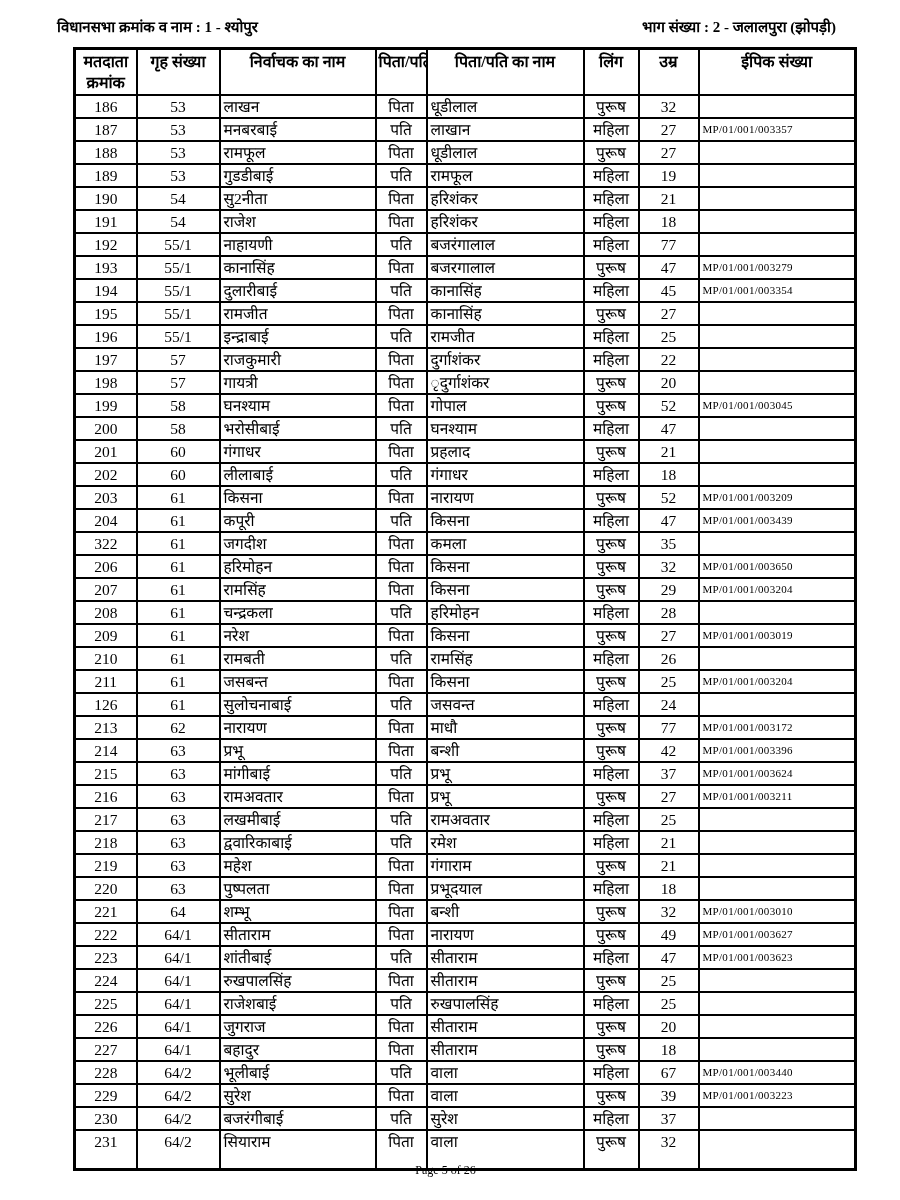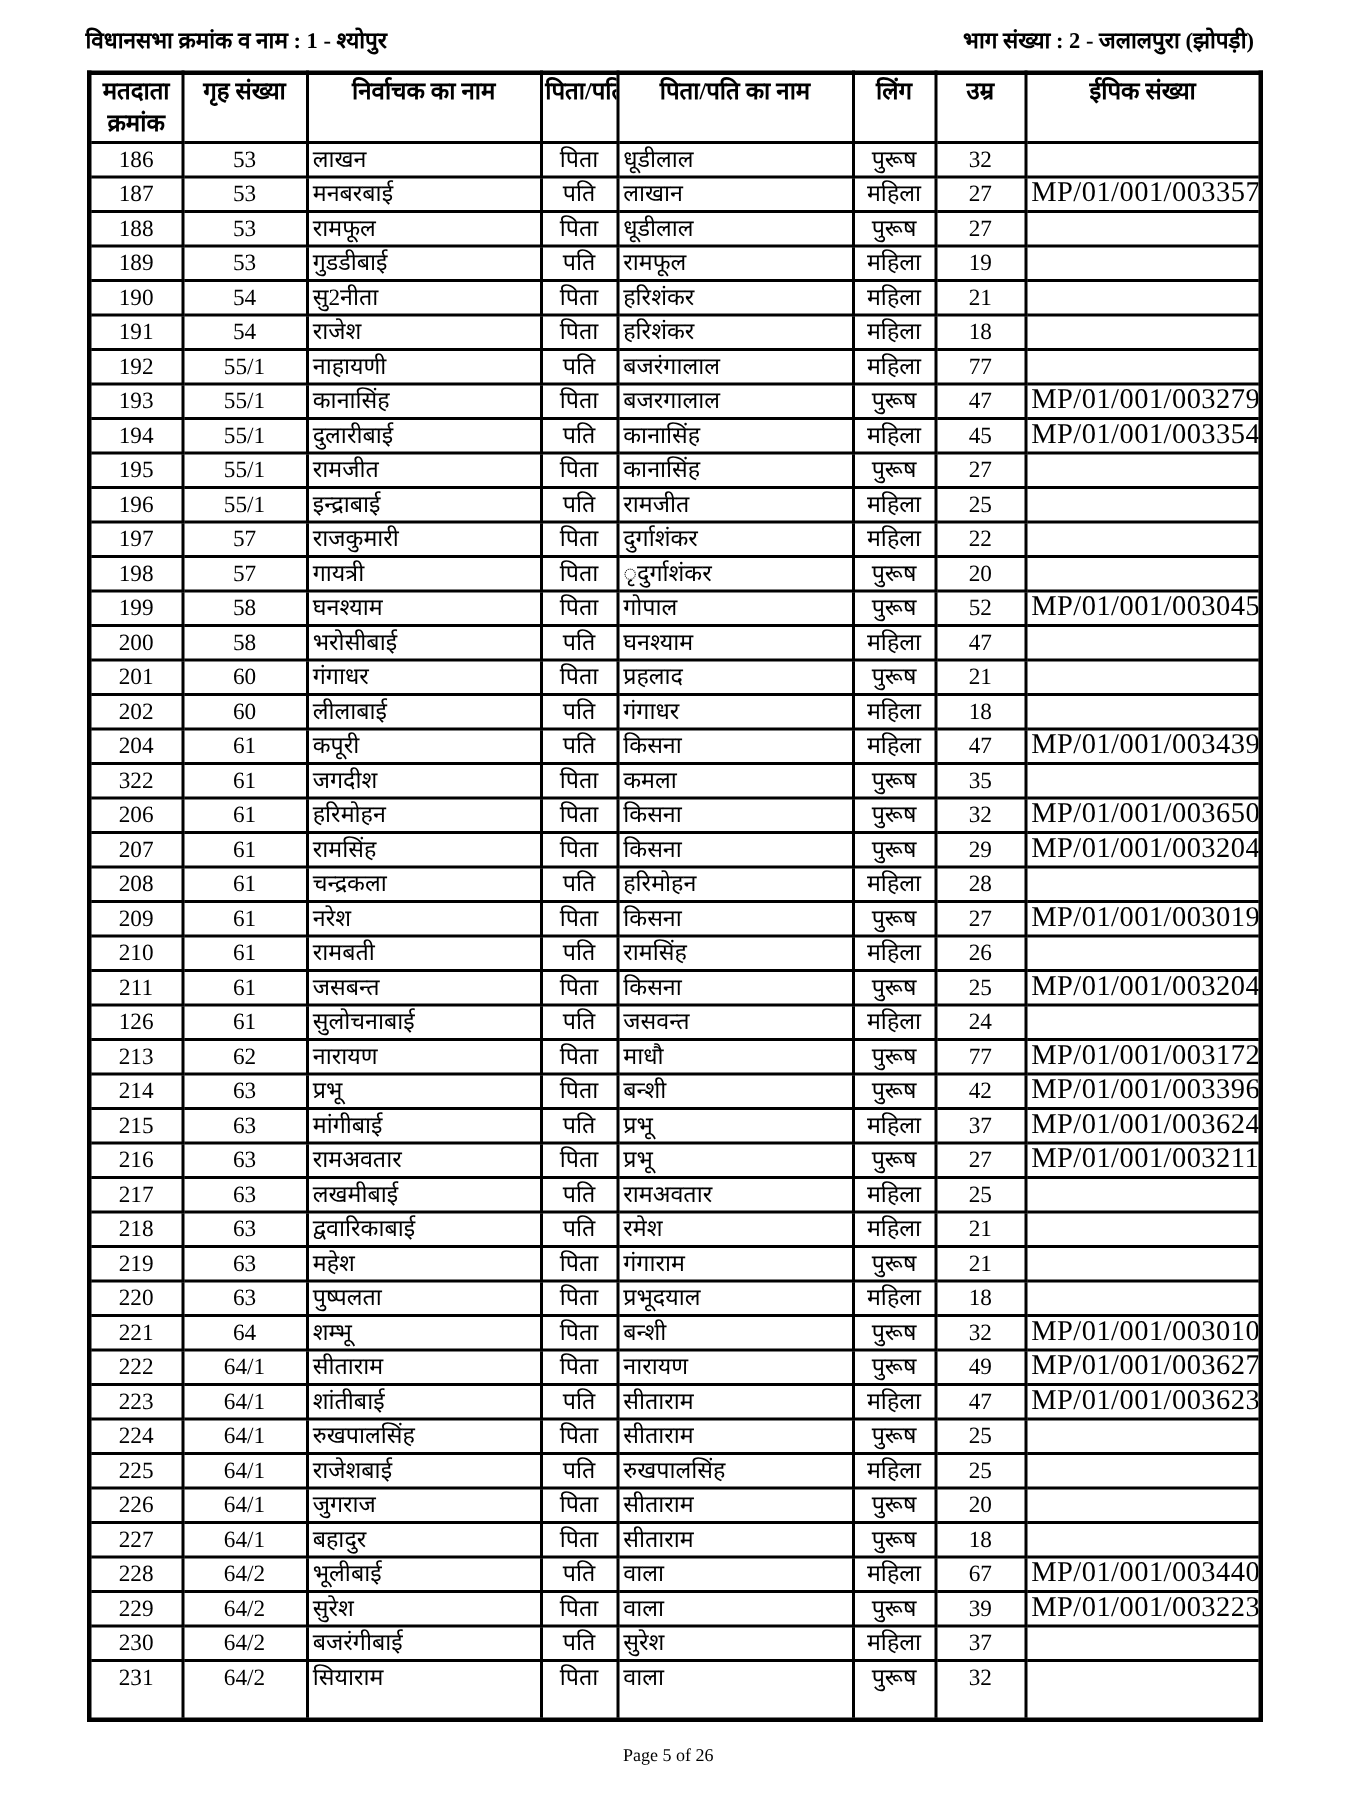--- a/index.html
+++ b/index.html
@@ -18,21 +18,21 @@
     width: 779px;
     display: flex;
     justify-content: space-between;
     align-items: baseline;
     font-weight: bold;
     font-size: 15px;
     white-space: nowrap;
   }
   table.voter-table {
     position: absolute;
-    top: 47px; left: 58px;
+    top: 47px; left: 73px;
     width: 781px;
     border-collapse: collapse;
     table-layout: fixed;
     border: 3px solid #000;
     font-family: Liberation Serif, serif;
   }
   .voter-table th, .voter-table td {
     border: 2px solid #000;
     overflow: hidden;
     white-space: nowrap;
@@ -54,22 +54,22 @@
     line-height: 1.1;
   }
   .voter-table td:nth-child(1),
   .voter-table td:nth-child(2),
   .voter-table td:nth-child(4),
   .voter-table td:nth-child(6),
   .voter-table td:nth-child(7) { text-align: center; }
   .voter-table td:nth-child(3),
   .voter-table td:nth-child(5) { text-align: left; }
   .voter-table td:nth-child(8) {
-    text-align: center;
-    font-size: 19px;
+    text-align: left;
+    font-size: 11px;
     letter-spacing: 0.3px;
   }
   .voter-table tbody tr:last-child td {
     height: 40px;
     vertical-align: top;
     padding-top: 2px;
   }
   .page-footer {
     position: absolute;
     top: 1163px; left: 55px;
@@ -274,20 +274,30 @@
         <td>202</td>
         <td>60</td>
         <td>लीलाबाई</td>
         <td>पति</td>
         <td>गंगाधर</td>
         <td>महिला</td>
         <td>18</td>
         <td></td>
       </tr>
       <tr>
+        <td>203</td>
+        <td>61</td>
+        <td>किसना</td>
+        <td>पिता</td>
+        <td>नारायण</td>
+        <td>पुरूष</td>
+        <td>52</td>
+        <td>MP/01/001/003209</td>
+      </tr>
+      <tr>
         <td>204</td>
         <td>61</td>
         <td>कपूरी</td>
         <td>पति</td>
         <td>किसना</td>
         <td>महिला</td>
         <td>47</td>
         <td>MP/01/001/003439</td>
       </tr>
       <tr>

